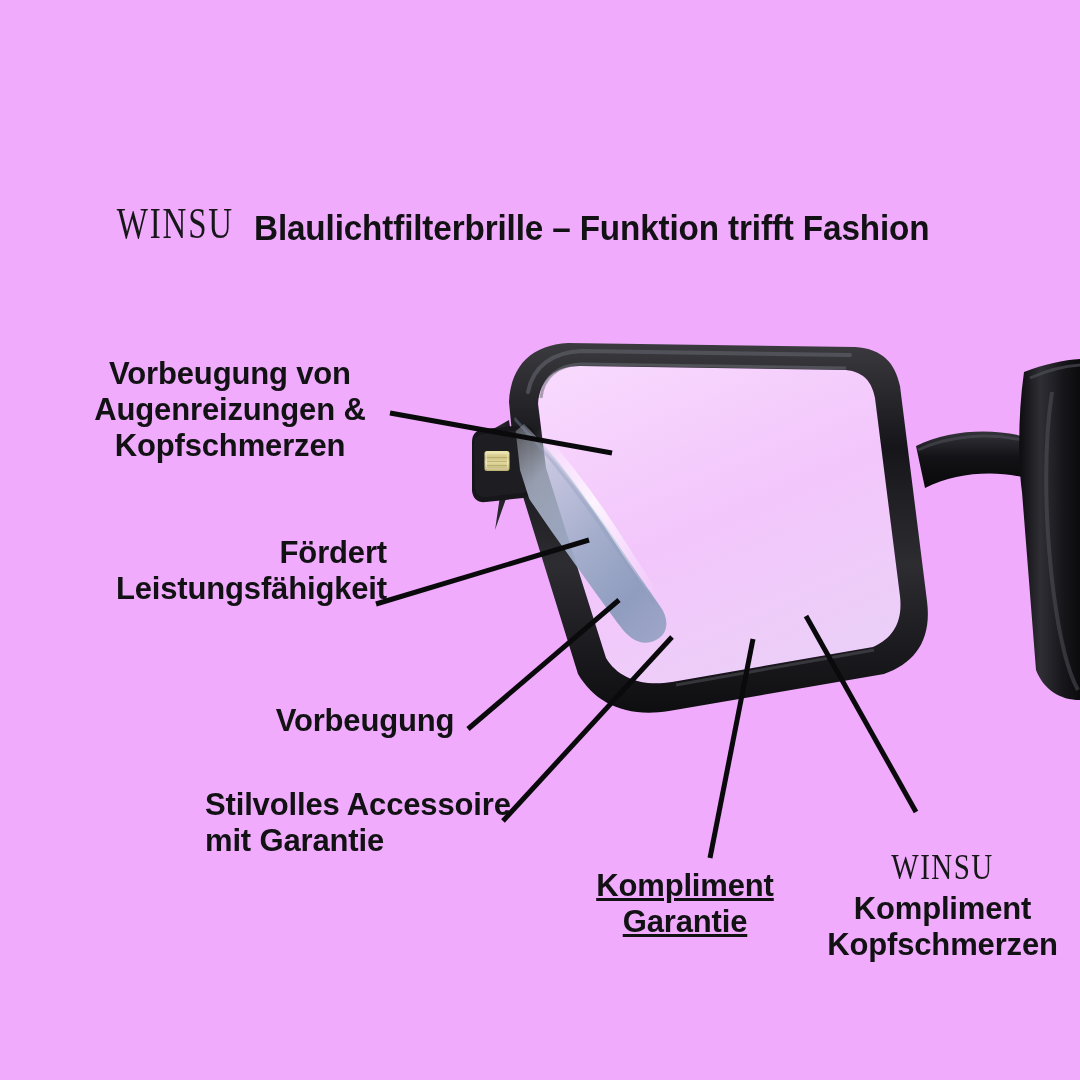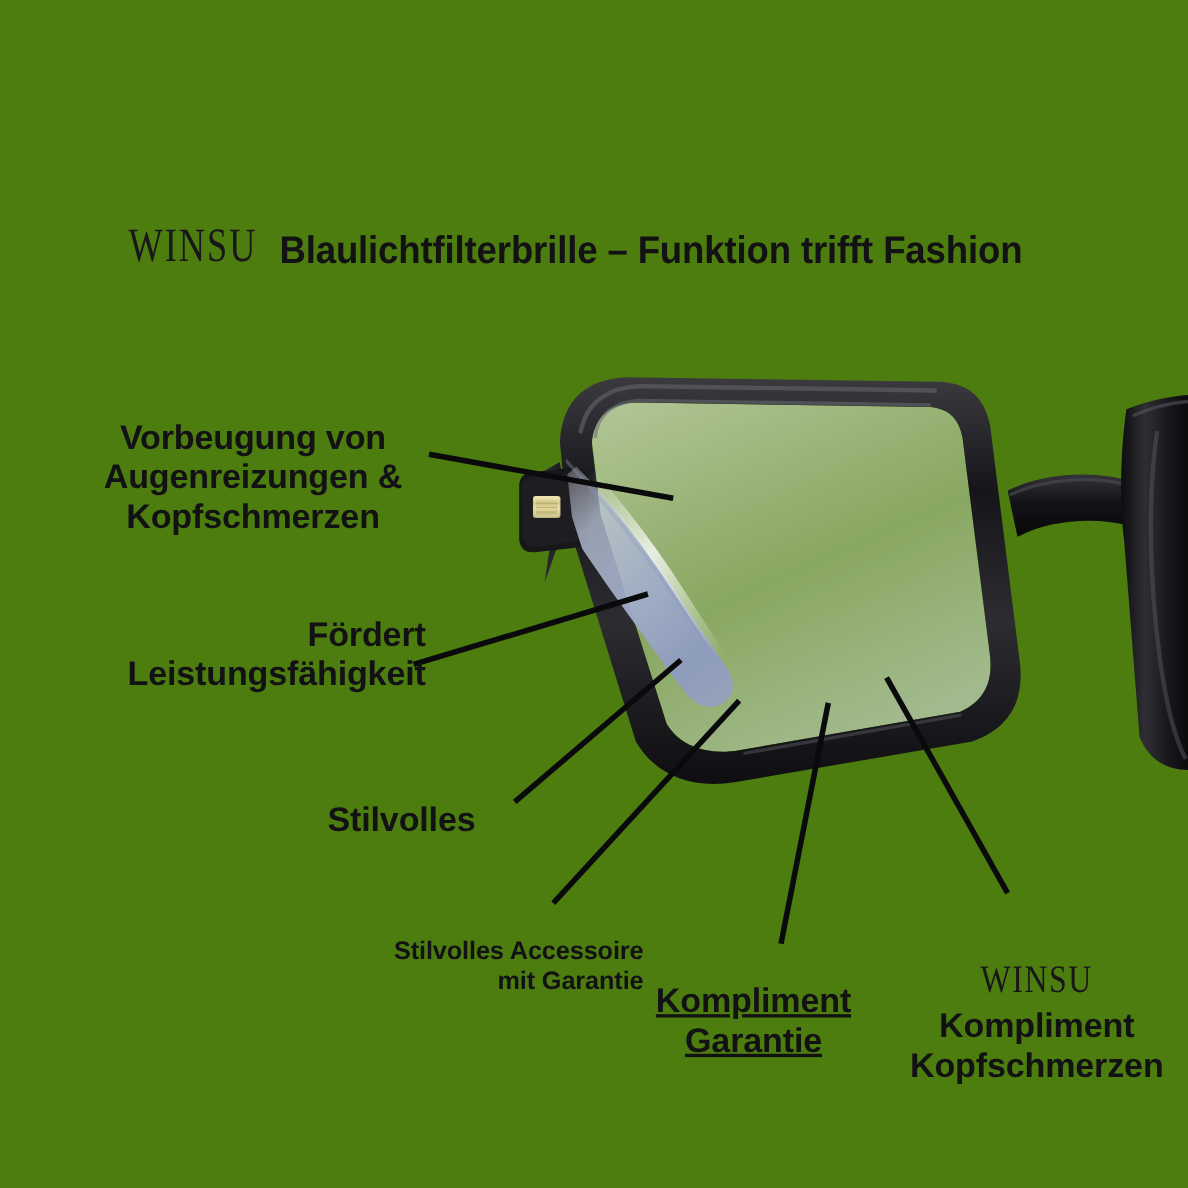--- a/index.html
+++ b/index.html
@@ -10,21 +10,21 @@
     width: 1080px;
     height: 1080px;
     background: #efeeee;
     font-family: "Liberation Sans", sans-serif;
     overflow: hidden;
   }
   #stage {
     position: relative;
     width: 1080px;
     height: 1080px;
-    background: #4d7c0f;
+    background: #f0abfc;
   }
 
   
   .header {
     position: absolute;
     left: 0;
     top: 208px;
     width: 1080px;
     display: flex;
     align-items: baseline;
@@ -54,28 +54,27 @@
 
   
   .label {
     position: absolute;
     font-family: "Liberation Sans", sans-serif;
     font-weight: 700;
     color: #121214;
     line-height: 1.165;
     letter-spacing: -0.005em;
     white-space: nowrap;
-    margin-top: 24px;
   }
   .label .ln { display: block; }
 
   #label-1 { left: 75px;  top: 356px; width: 310px; font-size: 31px; text-align: center; }
   #label-2 { left: 72px;  top: 535px; width: 315px; font-size: 31px; text-align: right; }
   #label-3 { left: 245px; top: 703px; width: 240px; font-size: 31px; text-align: center; }
-  #label-4 { left: 205px; top: 827px; width: 380px; font-size: 23px; text-align: right; }
+  #label-4 { left: 205px; top: 787px; width: 380px; font-size: 31px; text-align: left; }
   #label-5 { left: 565px; top: 868px; width: 240px; font-size: 31px; text-align: center; text-decoration: underline; }
   #label-6 { left: 815px; top: 856px; width: 255px; font-size: 31px; text-align: center; }
 
   .label-brand {
     display: block;
     font-family: "Liberation Serif", "DejaVu Serif", serif;
     font-weight: 400;
     font-size: 29px;
     letter-spacing: 0.05em;
     line-height: 1;
@@ -253,21 +252,21 @@
     <span class="ln">Augenreizungen &amp;</span>
     <span class="ln">Kopfschmerzen</span>
   </div>
 
   <div class="label" id="label-2">
     <span class="ln">Fördert</span>
     <span class="ln">Leistungsfähigkeit</span>
   </div>
 
   <div class="label" id="label-3">
-    <span class="ln">Stilvolles</span>
+    <span class="ln">Vorbeugung</span>
   </div>
 
   <div class="label" id="label-4">
     <span class="ln">Stilvolles Accessoire</span>
     <span class="ln">mit Garantie</span>
   </div>
 
   <div class="label" id="label-5">
     <span class="ln">Kompliment</span>
     <span class="ln">Garantie</span>

